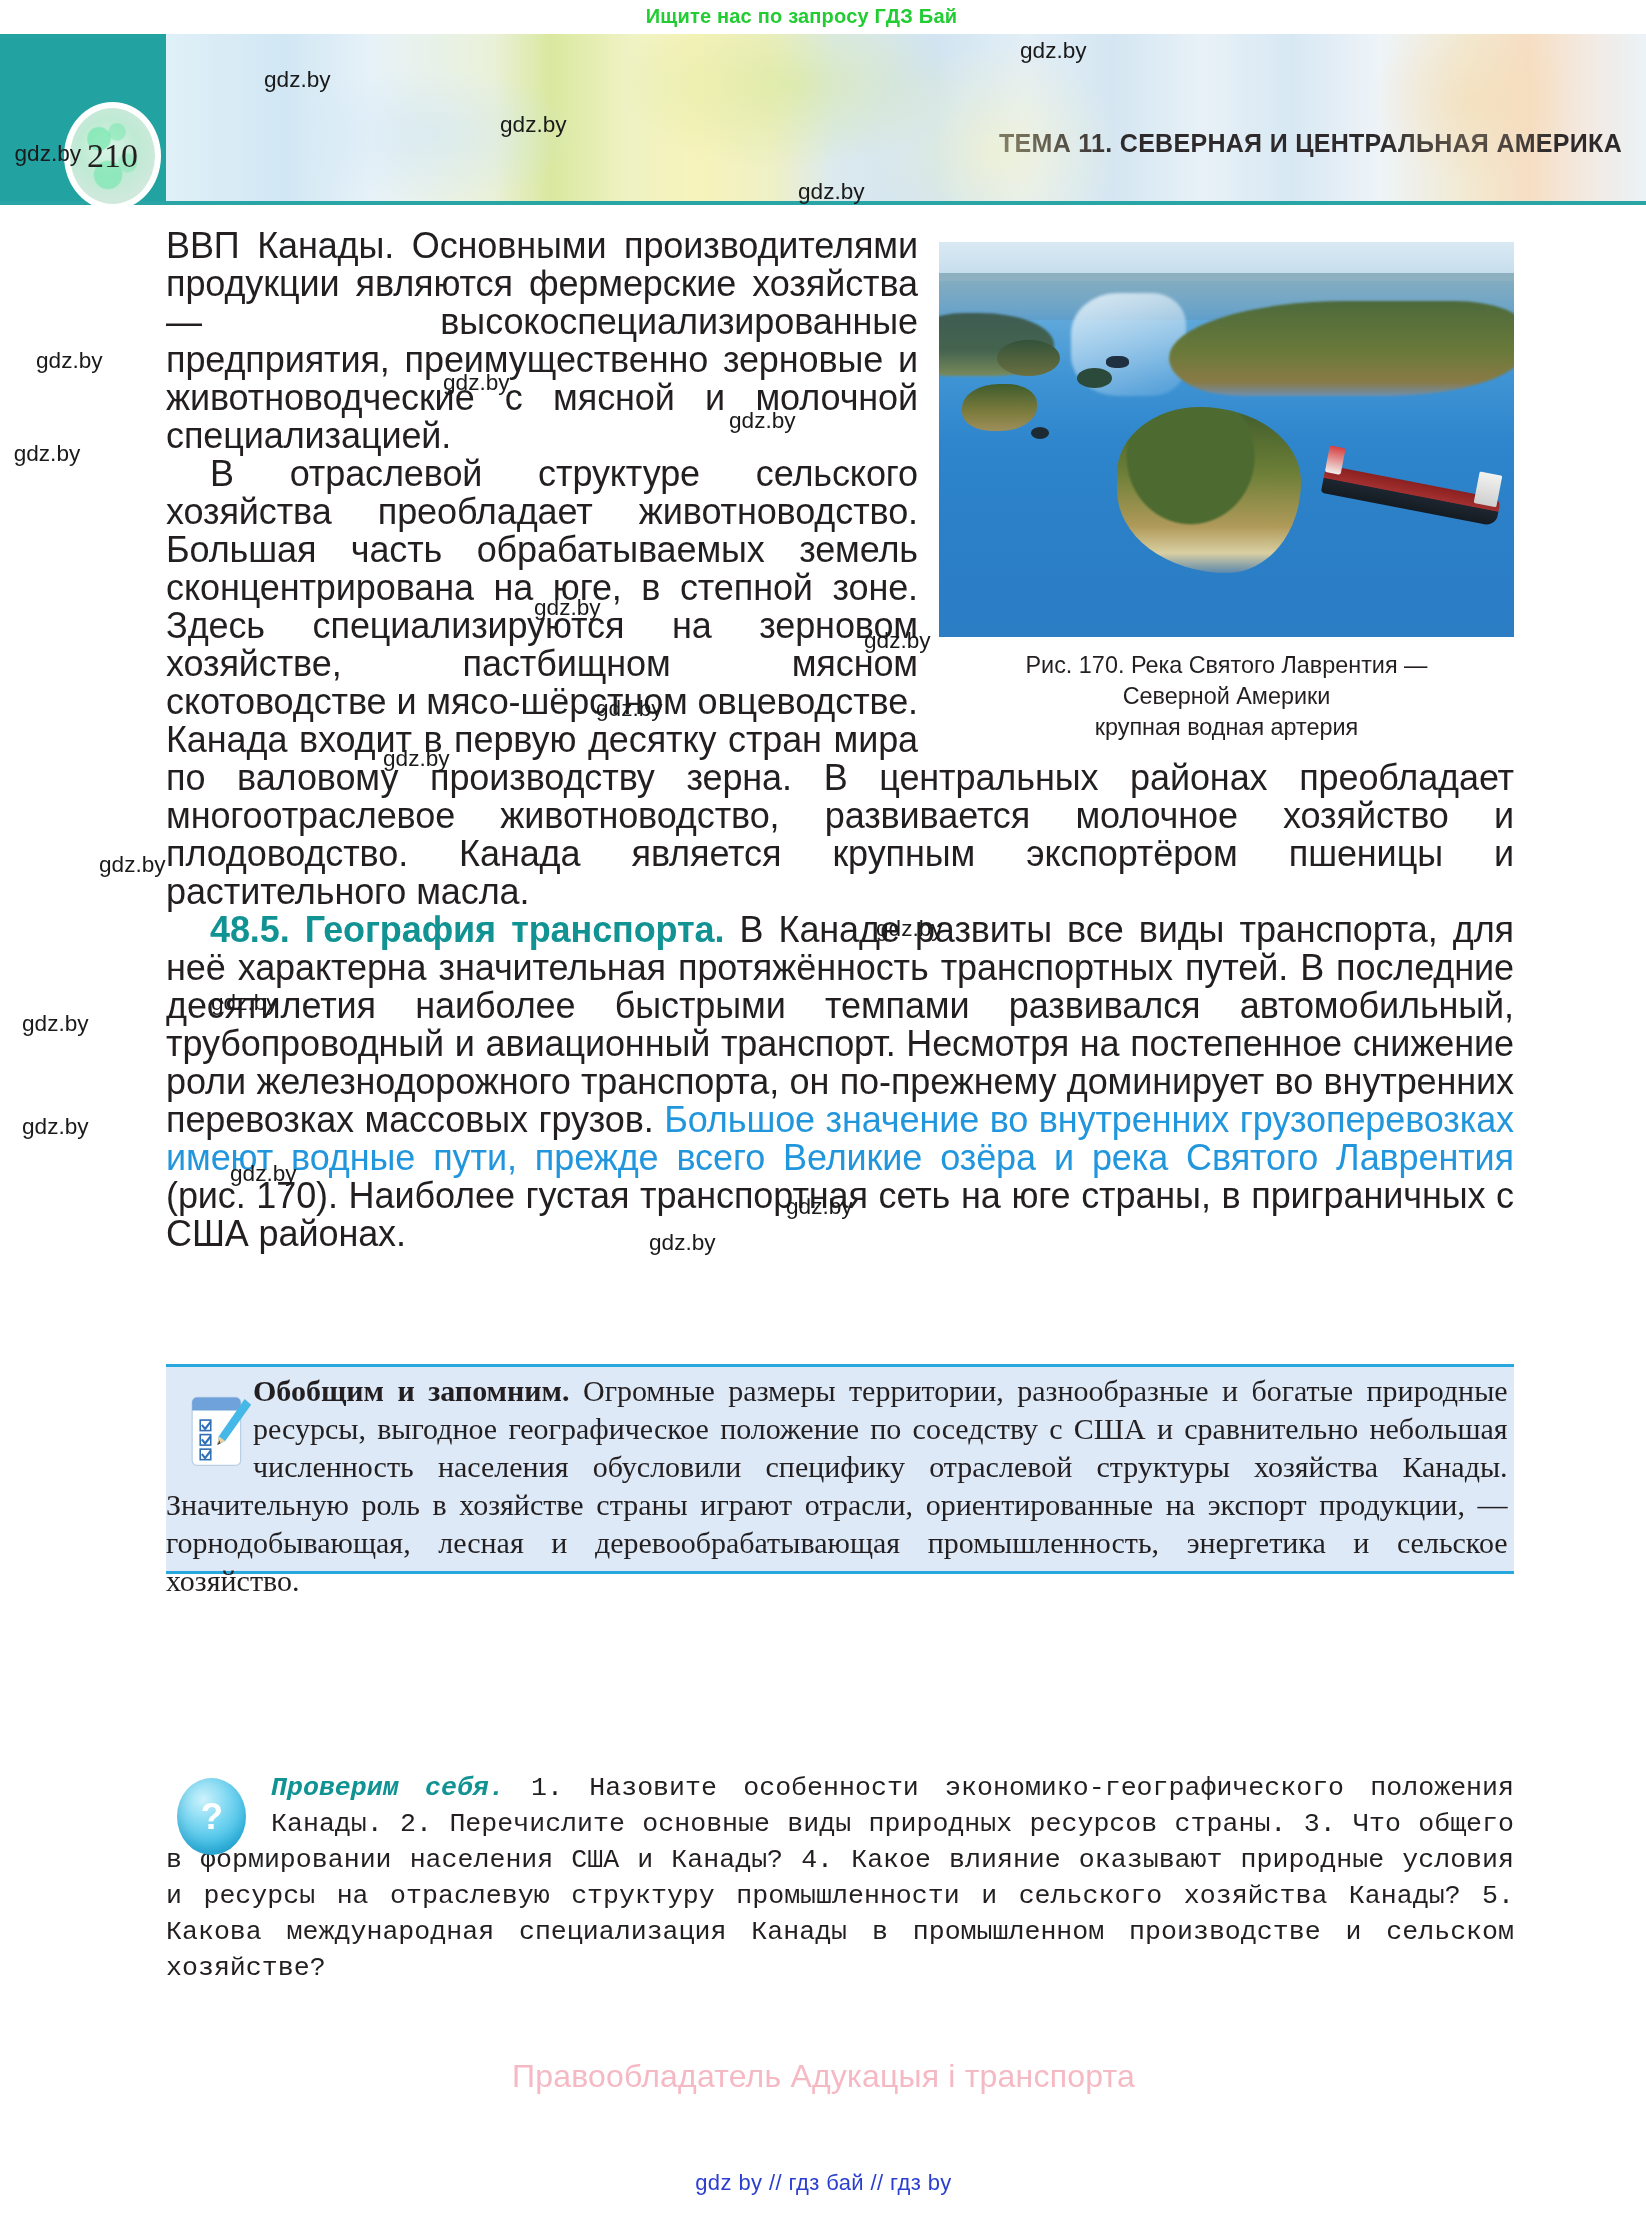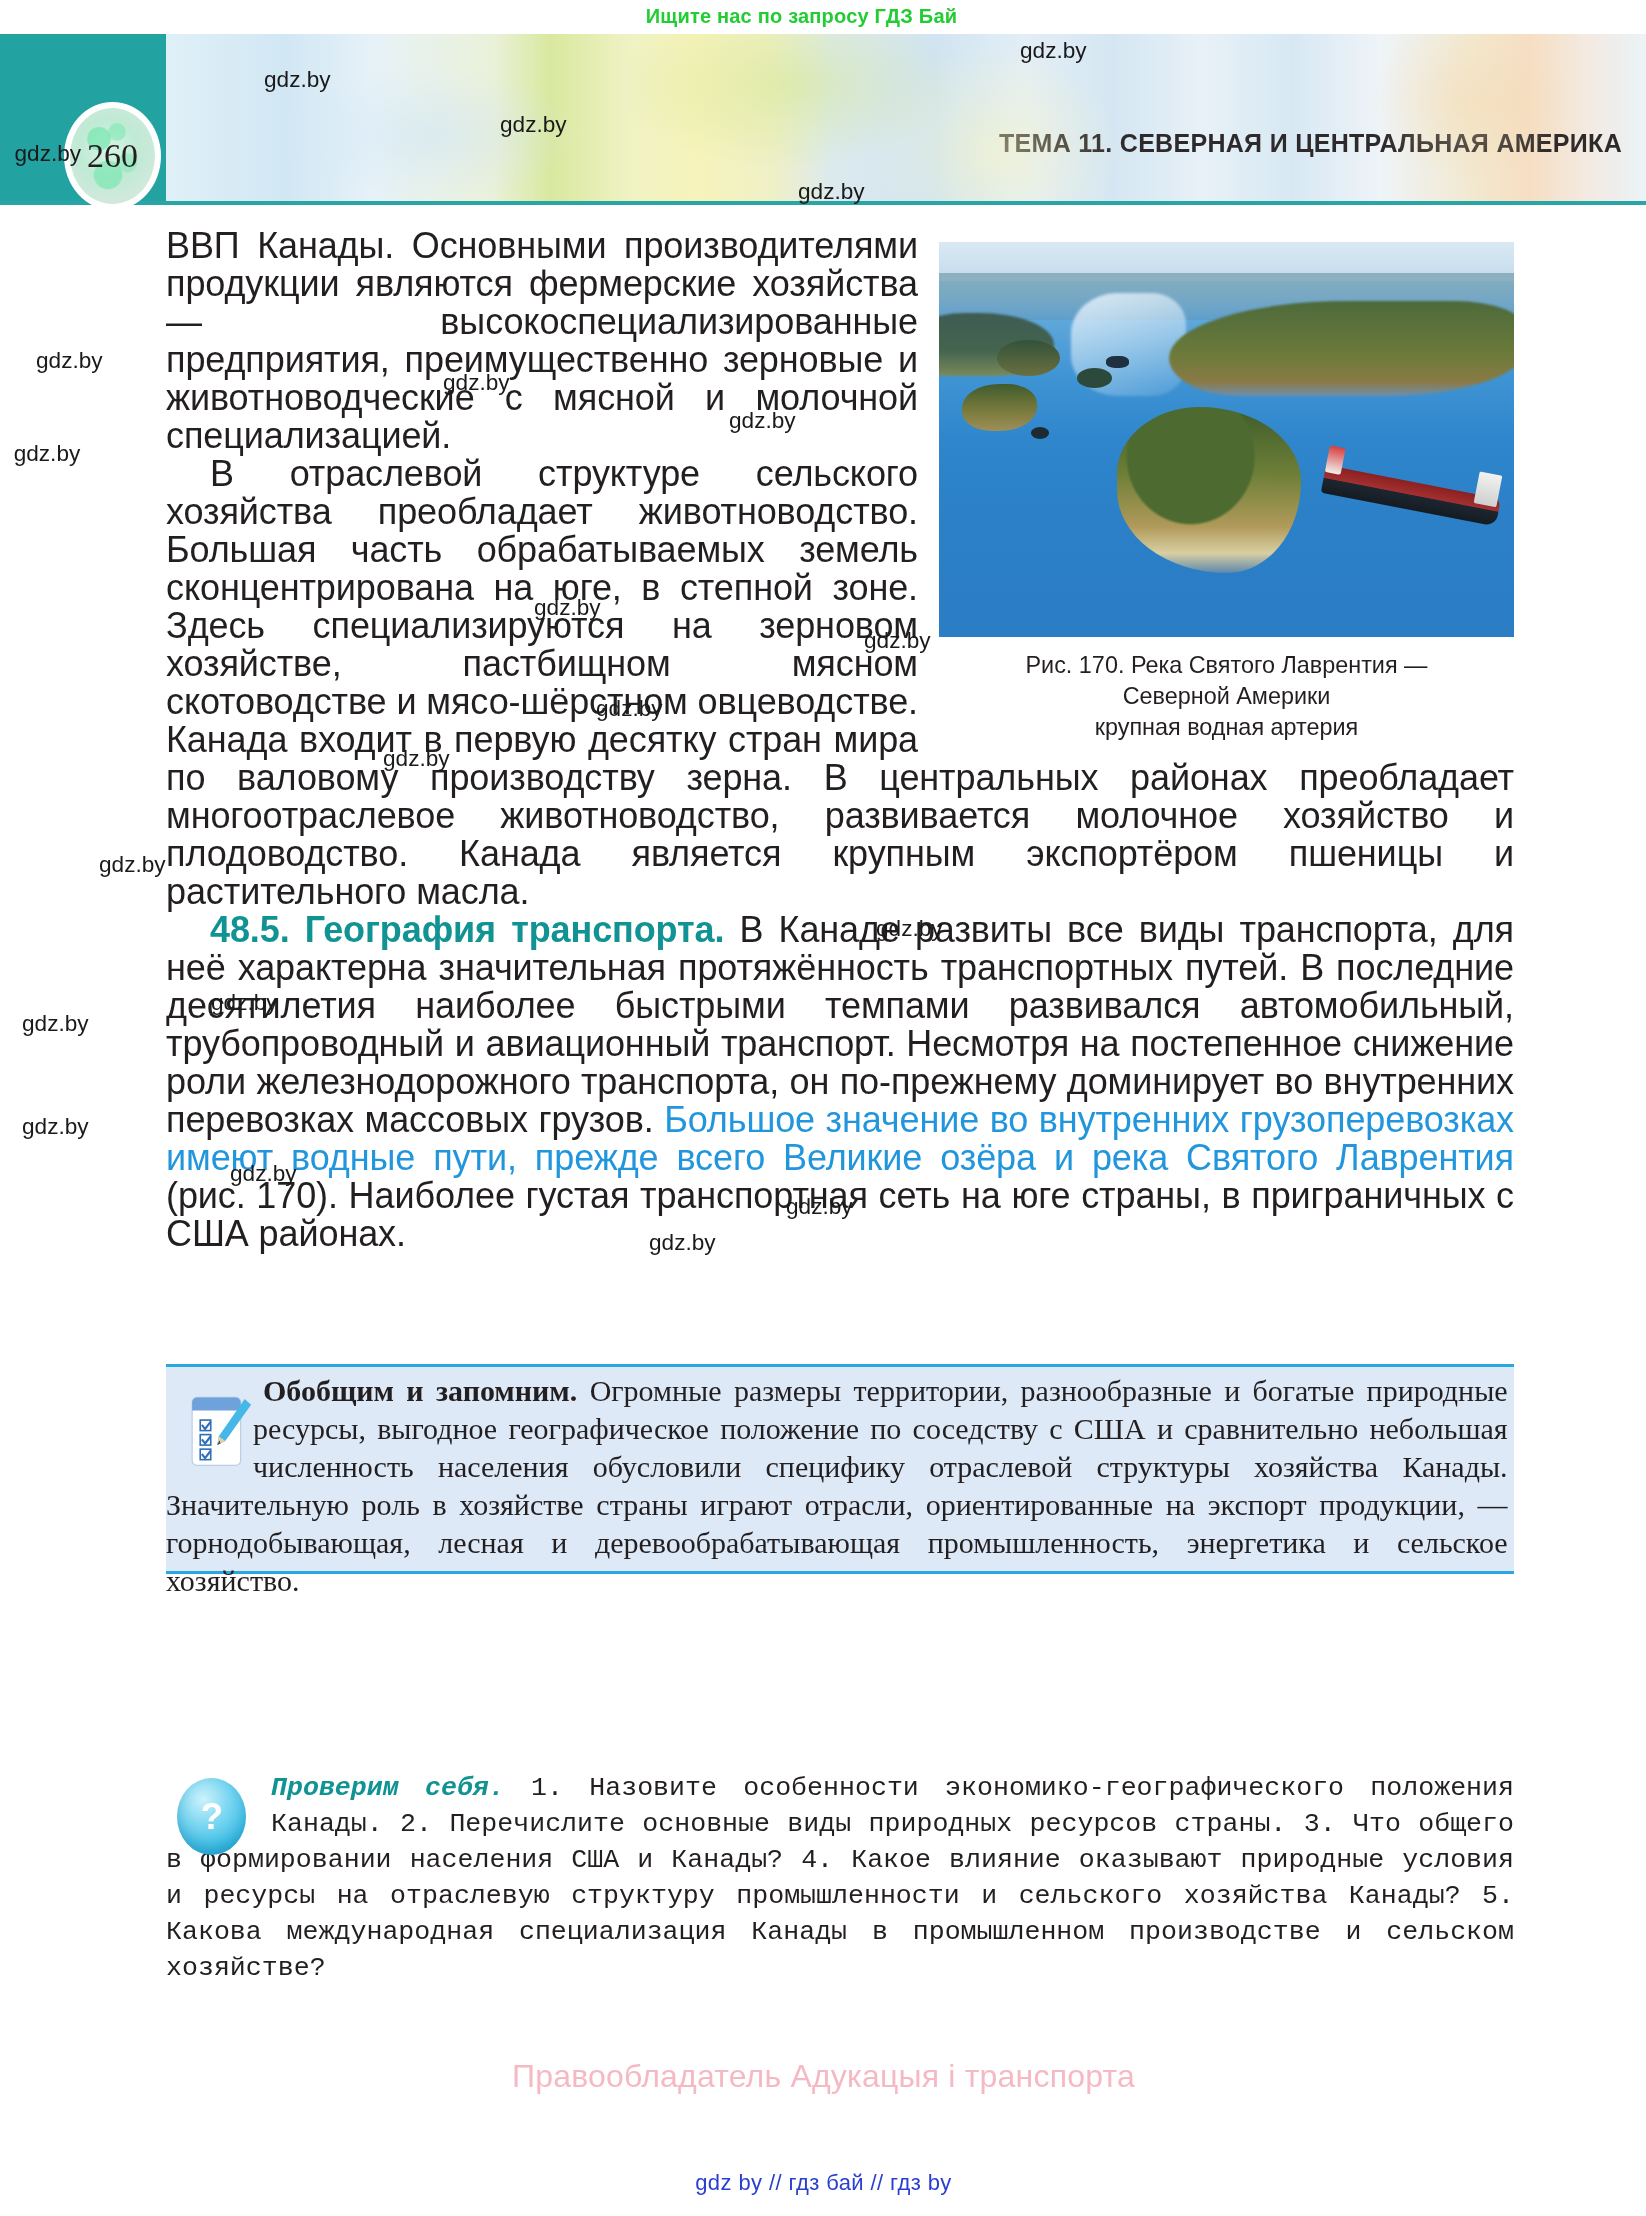--- a/index.html
+++ b/index.html
@@ -291,21 +291,21 @@
     padding: 0 6.4px 0 0;
   }
   .summary-icon {
     position: absolute;
     top: 1391px;
     left: 184px;
     width: 68px;
     height: 84px;
     z-index: 3;
   }
-  .sum-lead { font-weight: 700; margin-left: 10px; }
+  .sum-lead { font-weight: 700; }
   .sum-spacer {
     float: left;
     width: 87px;
     height: 105px;
   }
 
   
   .check-block {
     position: absolute;
     top: 1770px;
@@ -385,21 +385,21 @@
 <div class="top-banner">Ищите нас по запросу ГДЗ Бай</div>
 
 <div class="header">
   <div class="header-teal-block"></div>
   <div class="header-map">
     <div class="header-title">ТЕМА 11. СЕВЕРНАЯ И ЦЕНТРАЛЬНАЯ АМЕРИКА</div>
   </div>
 </div>
 <div class="header-rule"></div>
 <div class="page-badge">
-  <span>260</span>
+  <span>210</span>
 </div>
 
 <div class="content">
 
   <div class="figure">
     <div class="figure-photo">
       <div class="ph-sky"></div>
       <div class="ph-far"></div>
       <div class="ph-river"></div>
       <div class="ph-bank-r"></div>

